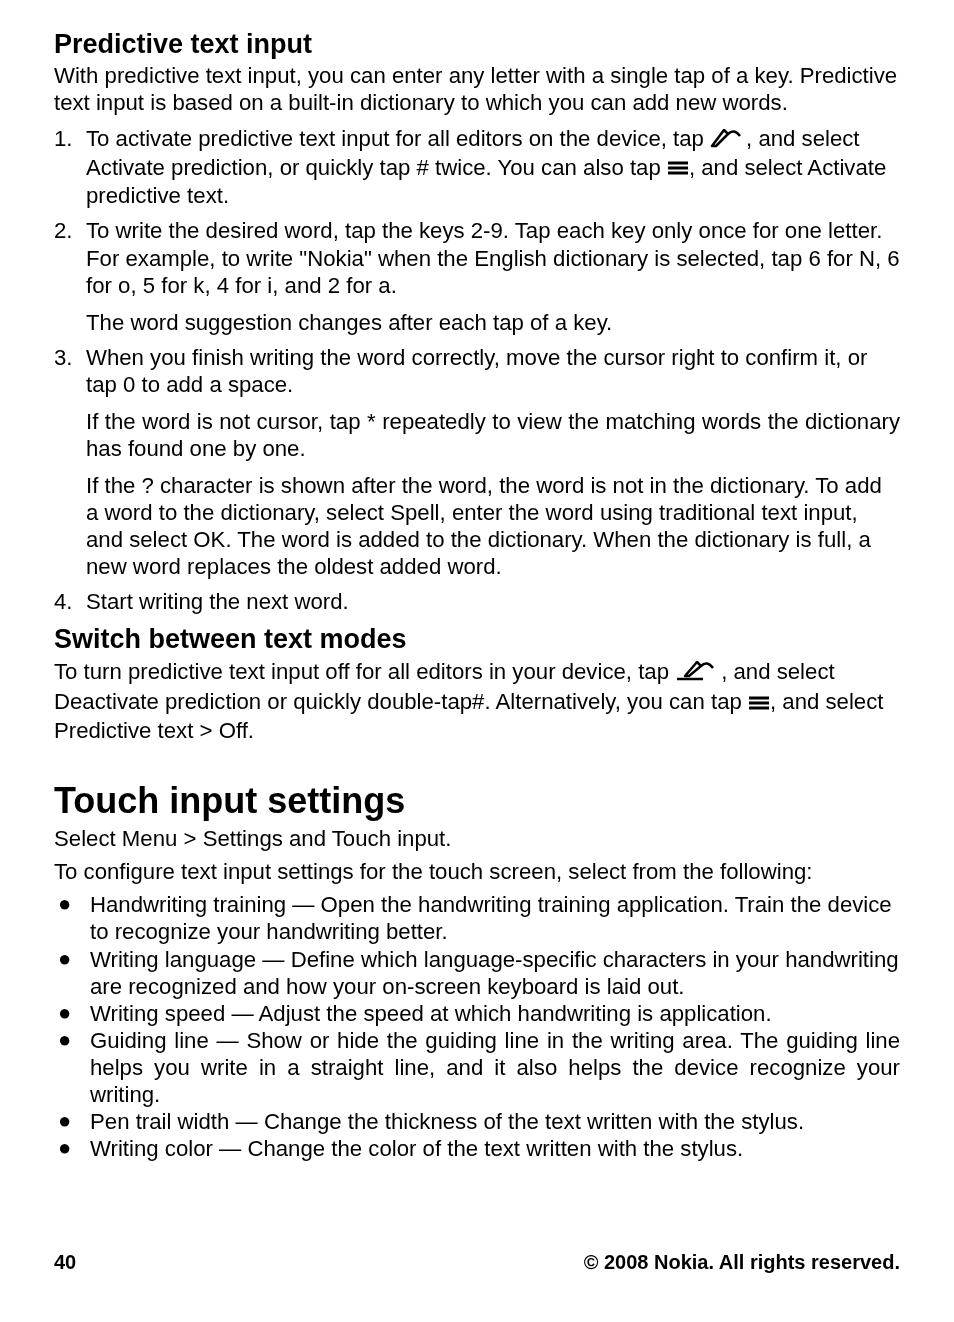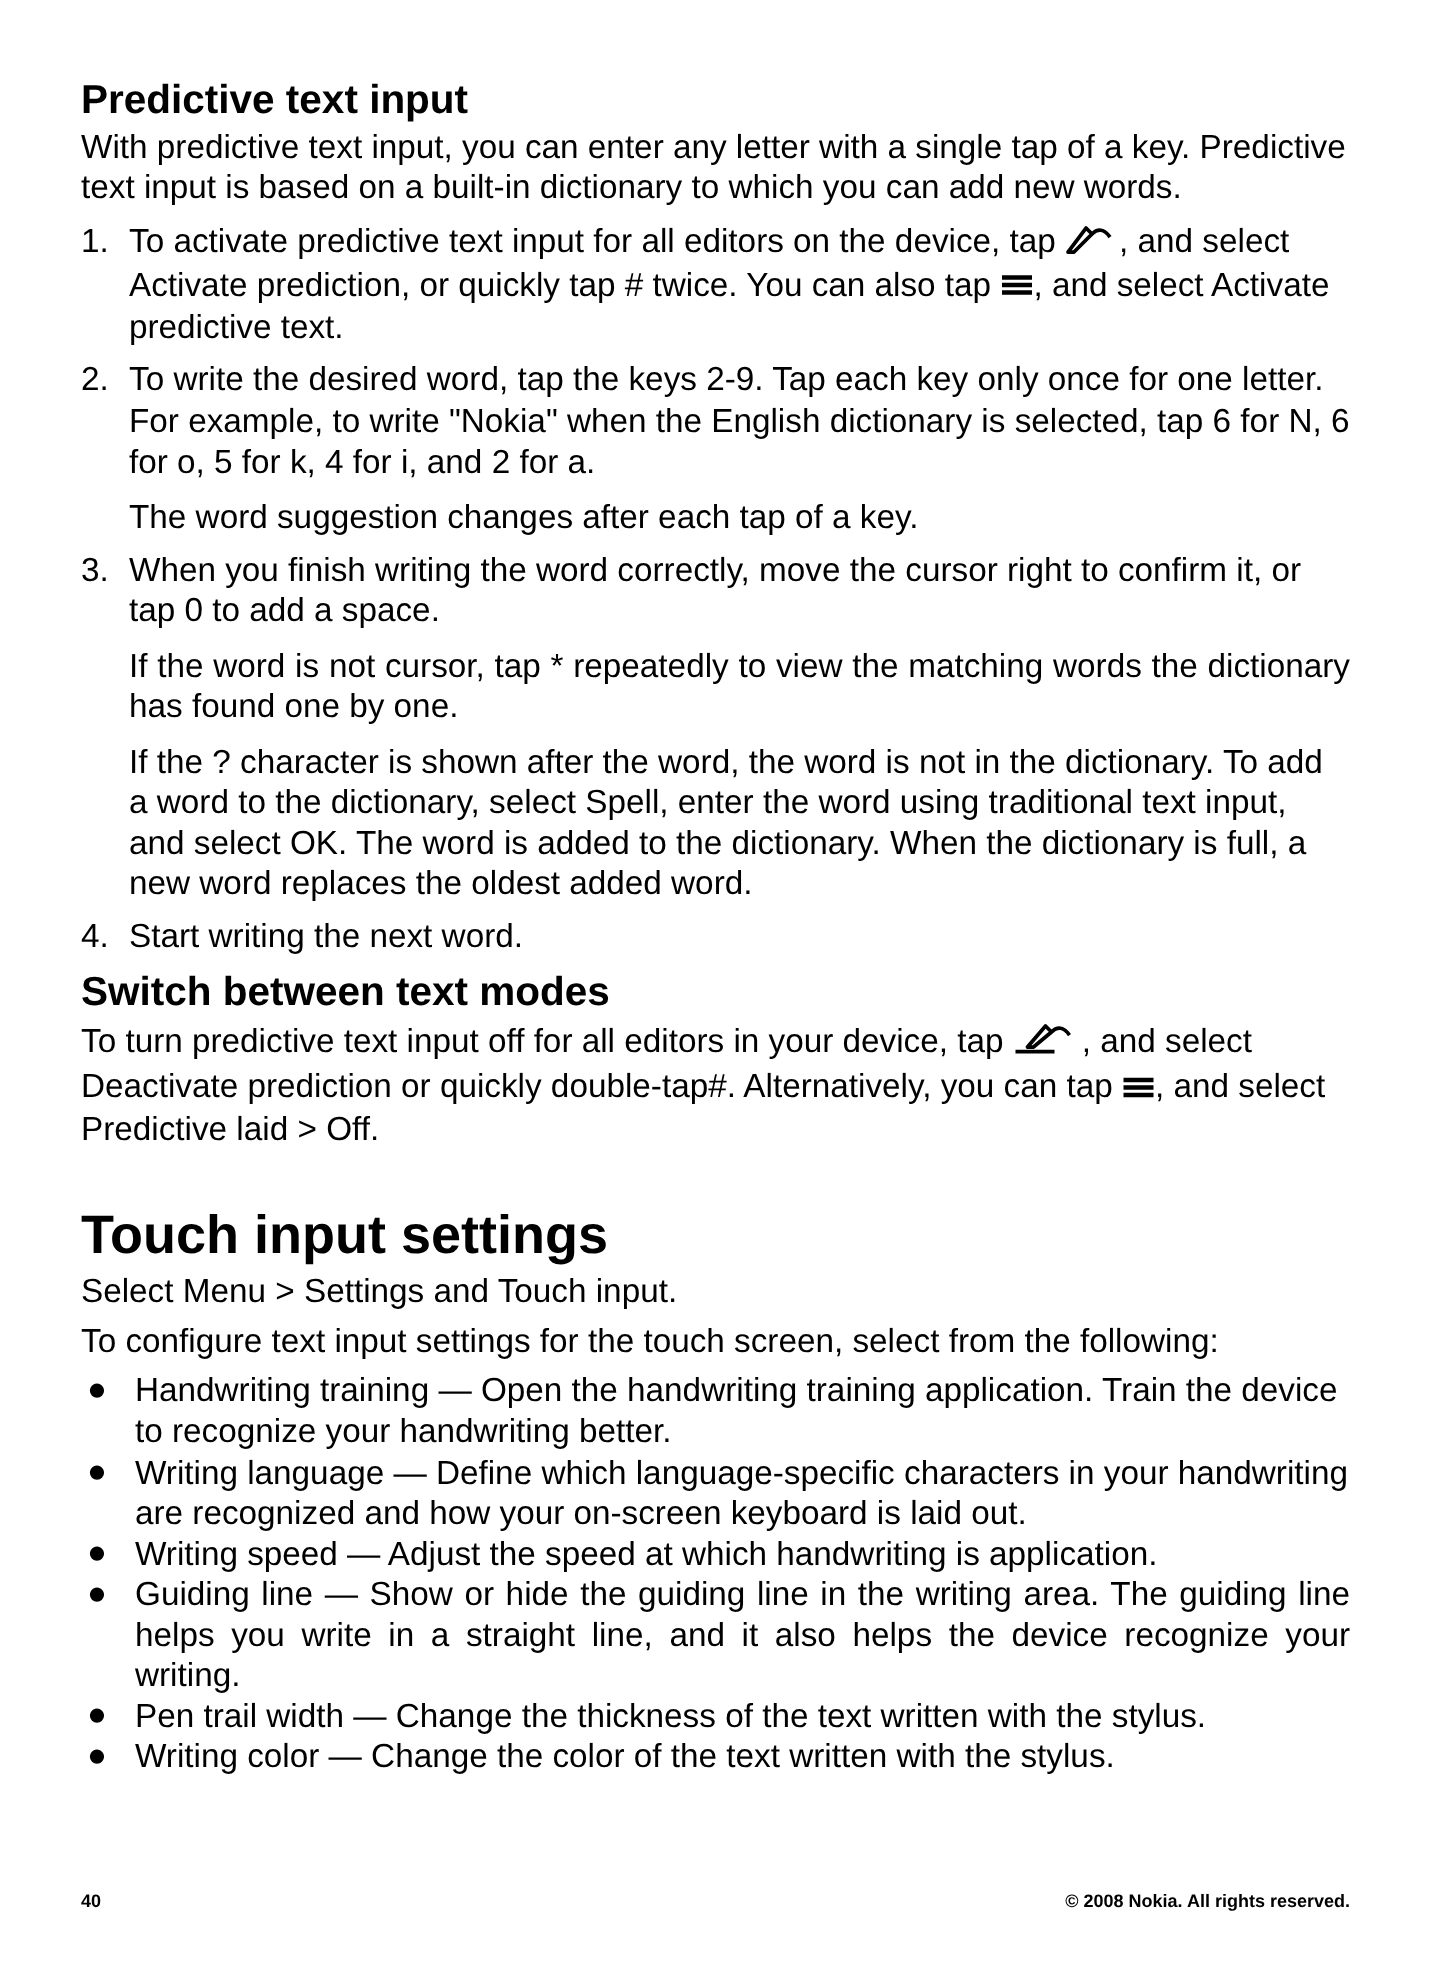--- a/index.html
+++ b/index.html
@@ -6,21 +6,21 @@
     margin: 0;
     padding: 0;
     background: #fff;
     font-family: Arial, Helvetica, sans-serif;
     color: #000;
   }
   .page {
     width: 954px;
     height: 1322px;
     box-sizing: border-box;
-    padding: 50px 54px 0 54px;
+    padding: 28px 54px 0 54px;
     position: relative;
   }
   h2.section {
     font-size: 27px;
     font-weight: bold;
     margin: 0 0 2px 0;
     line-height: 1.2;
   }
   h1.section {
     font-size: 36px;
@@ -82,21 +82,21 @@
     vertical-align: middle;
   }
 
   .footer {
     position: absolute;
     left: 54px;
     right: 54px;
     bottom: 48px;
     display: flex;
     justify-content: space-between;
-    font-size: 12px;
+    font-size: 20px;
     font-weight: bold;
   }
 </style>
 </head>
 <body>
 
 <div class="page">
 
   <h2 class="section">Predictive text input</h2>
   <p class="body">With predictive text input, you can enter any letter with a single tap of a key. Predictive text input is based on a built-in dictionary to which you can add new words.</p>
@@ -156,21 +156,21 @@
   <h2 class="section" style="">Switch between text modes</h2>
   <p class="body">
     <span>To turn predictive text input off for all editors in your device, tap </span><span class="icon"><svg width="46" height="24" viewBox="0 0 46 24">
           <line x1="2" y1="21" x2="28" y2="21" stroke="#000" stroke-width="2.5"></line>
           <path d="M10 18 L22 4 L26 8 L14 18 Z" fill="none" stroke="#000" stroke-width="2.5" stroke-linejoin="round"></path>
           <path d="M26 8 Q32 2 38 10" fill="none" stroke="#000" stroke-width="2.5"></path>
         </svg></span><span>, and select </span><span class="b">Deactivate prediction</span><span> or quickly double-tap</span><span class="b">#</span><span>. Alternatively, you can tap </span><span class="icon"><svg width="22" height="16" viewBox="0 0 22 16">
           <line x1="1" y1="3" x2="21" y2="3" stroke="#000" stroke-width="3"></line>
           <line x1="1" y1="8" x2="21" y2="8" stroke="#000" stroke-width="3"></line>
           <line x1="1" y1="13" x2="21" y2="13" stroke="#000" stroke-width="3"></line>
-        </svg></span><span>, and select </span><span class="b">Predictive laid</span><span> &gt; </span><span class="b">Off</span><span>.</span>
+        </svg></span><span>, and select </span><span class="b">Predictive text</span><span> &gt; </span><span class="b">Off</span><span>.</span>
   </p>
 
   <h1 class="section">Touch input settings</h1>
   <p class="body">
     <span>Select </span><span class="b">Menu</span><span> &gt; </span><span class="b">Settings</span><span> and </span><span class="b">Touch input</span><span>.</span>
   </p>
   <p class="body" style="margin-top:6px;">To configure text input settings for the touch screen, select from the following:</p>
 
   <ul class="bullets">
     <li>

